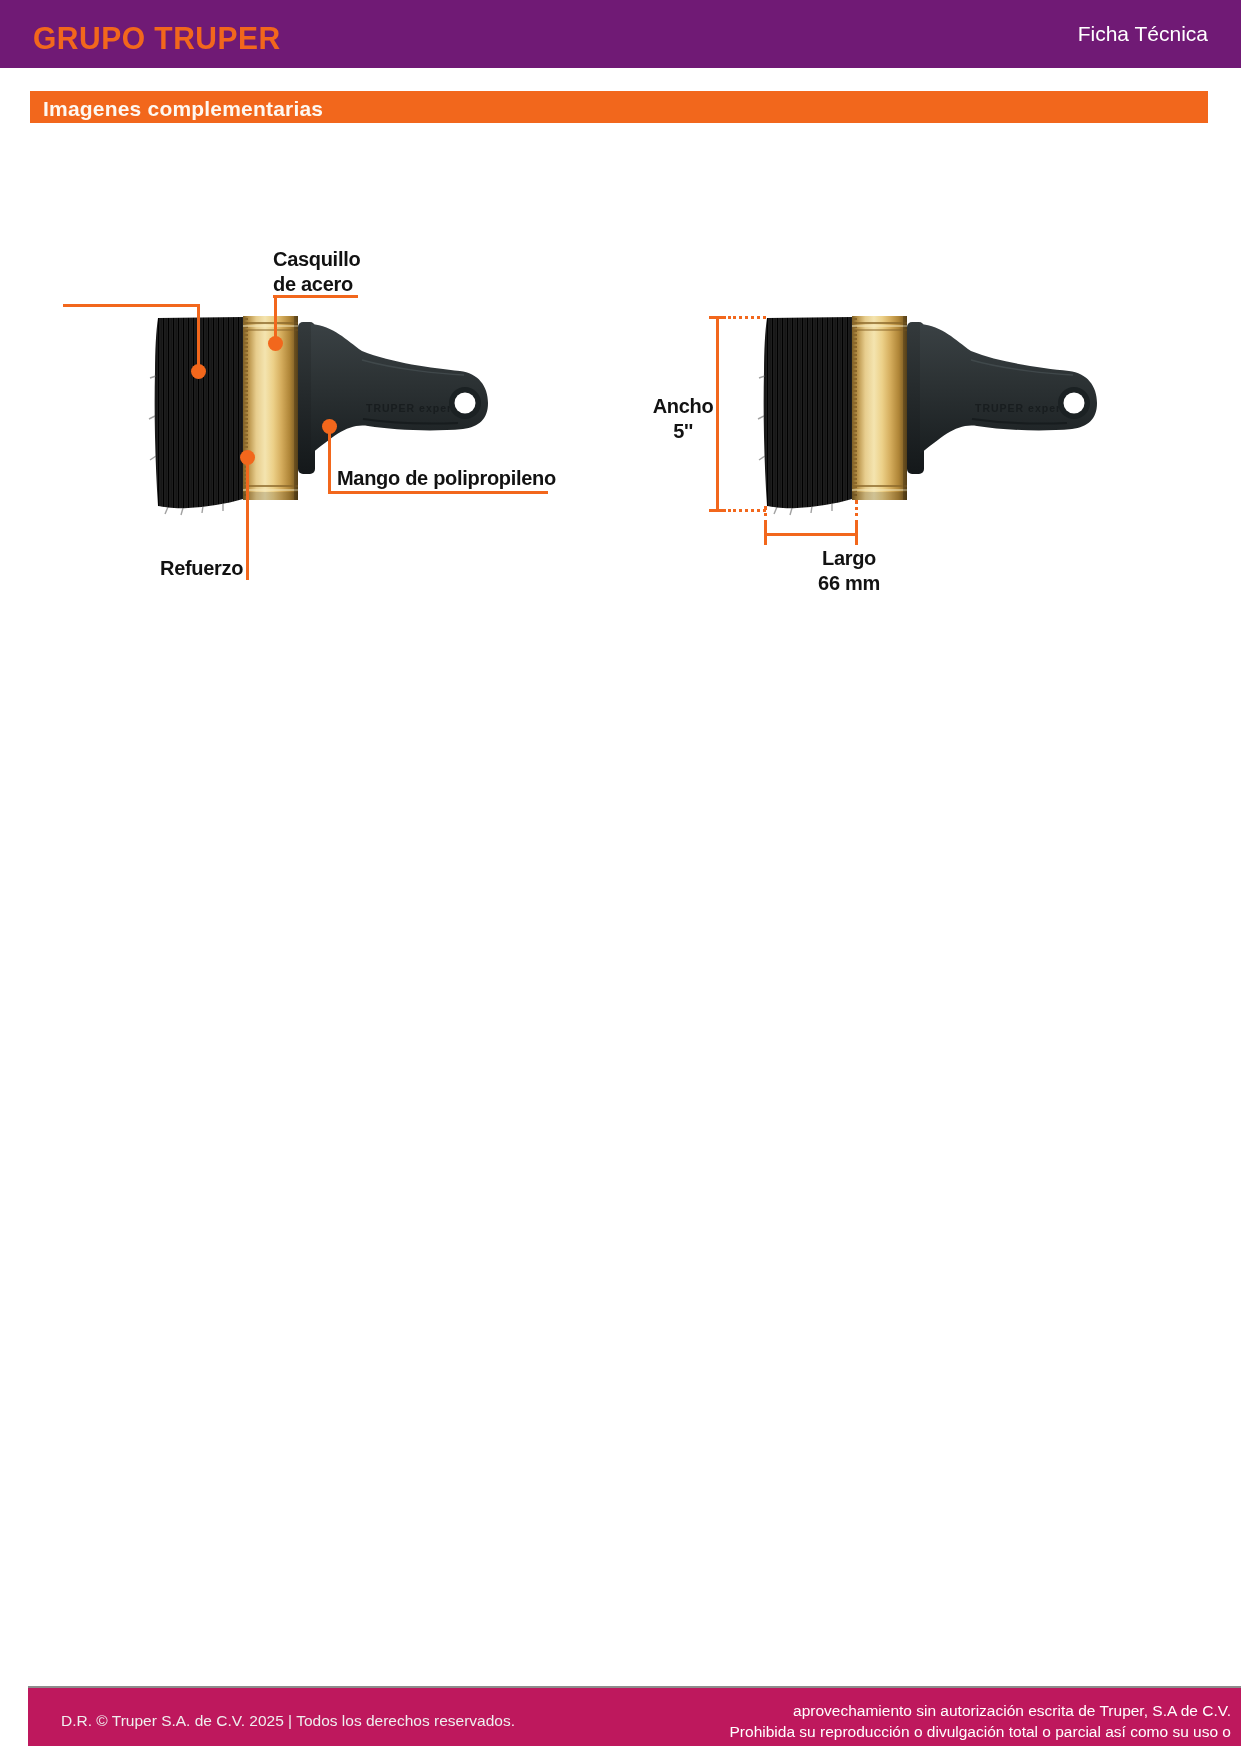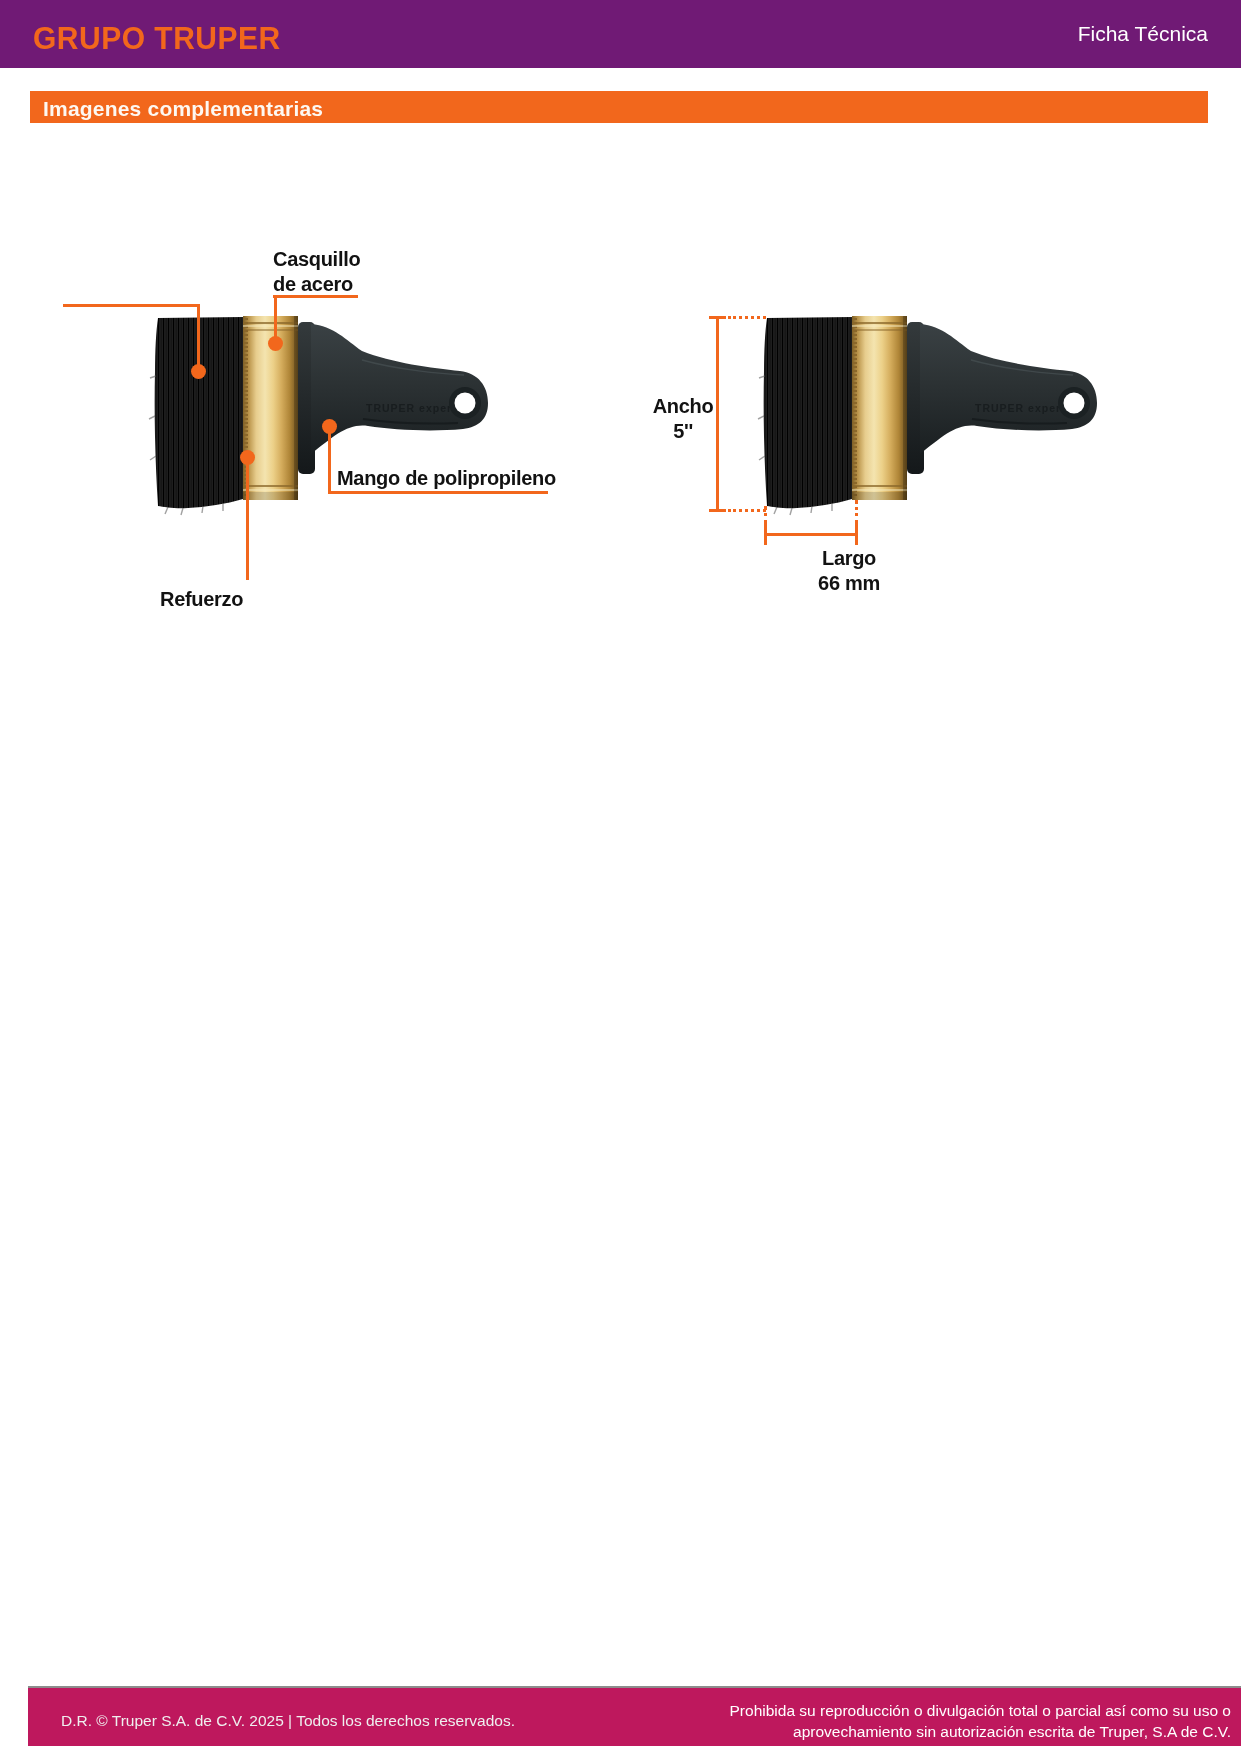--- a/index.html
+++ b/index.html
@@ -119,21 +119,21 @@
   </div>
   <div class="oline" style="left:273px;top:295px;width:85px;height:3px;"></div>
   <div class="oline" style="left:274px;top:295px;width:3px;height:45px;"></div>
   <div class="odot" style="left:268px;top:336px;"></div>
 
   <div class="lbl" style="left:337px;top:466px;">Mango de polipropileno</div>
   <div class="odot" style="left:322px;top:419px;"></div>
   <div class="oline" style="left:328px;top:427px;width:3px;height:67px;"></div>
   <div class="oline" style="left:328px;top:491px;width:220px;height:3px;"></div>
 
-  <div class="lbl" style="left:160px;top:556px;margin-top:31px;">Refuerzo</div>
+  <div class="lbl" style="left:160px;top:556px;">Refuerzo</div>
   <div class="odot" style="left:240px;top:450px;"></div>
   <div class="oline" style="left:246px;top:458px;width:3px;height:122px;"></div>
 
   <svg class="brush" style="left:757px;top:316px;" viewBox="0 0 345 200">
     <g>
       <path d="M95,1 L95,183 C78,188 58,191 40,192 C28,193 16,191 10,190 C7,145 6,95 7,55 C7,35 8,15 10,2 Z" fill="url(#bristlePat)"></path>
       <g stroke="#555555" stroke-width="1.4" opacity="0.55">
         <line x1="20" y1="191" x2="17" y2="198"></line>
           <line x1="35" y1="192" x2="33" y2="199"></line>
         <line x1="55" y1="190" x2="54" y2="197"></line>
@@ -181,18 +181,18 @@
   <div class="oline" style="left:855px;top:524px;width:3px;height:21px;"></div>
   <div class="oline" style="left:764px;top:533px;width:94px;height:3px;"></div>
   <div class="lbl center" style="left:799px;top:546px;width:100px;text-align:center;">
     <div>Largo</div>
     <div>66 mm</div>
   </div>
 
   <div class="ftr">
     <div class="ftr-left">D.R. © Truper S.A. de C.V. 2025 | Todos los derechos reservados.</div>
     <div class="ftr-right">
+      <div>aprovechamiento sin autorización escrita de Truper, S.A de C.V.</div>
       <div>Prohibida su reproducción o divulgación total o parcial así como su uso o</div>
-      <div>aprovechamiento sin autorización escrita de Truper, S.A de C.V.</div>
     </div>
   </div>
 
 </div>
 
 </body></html>

